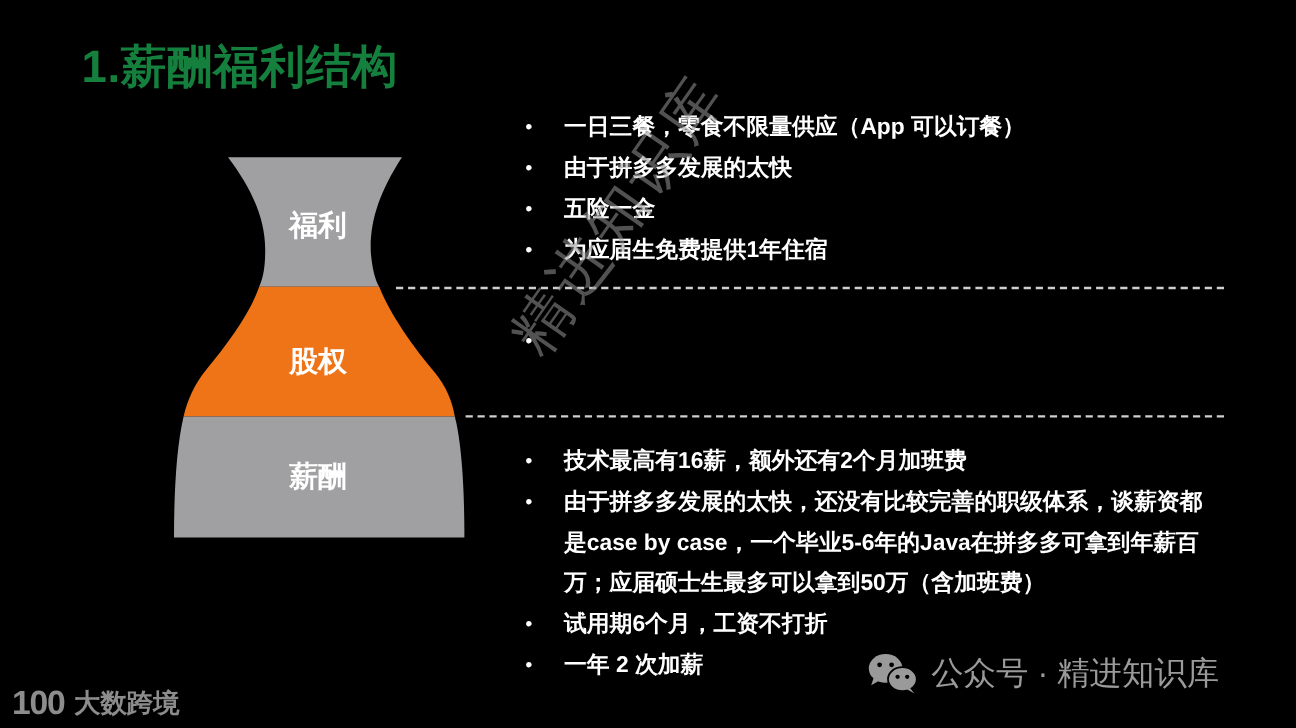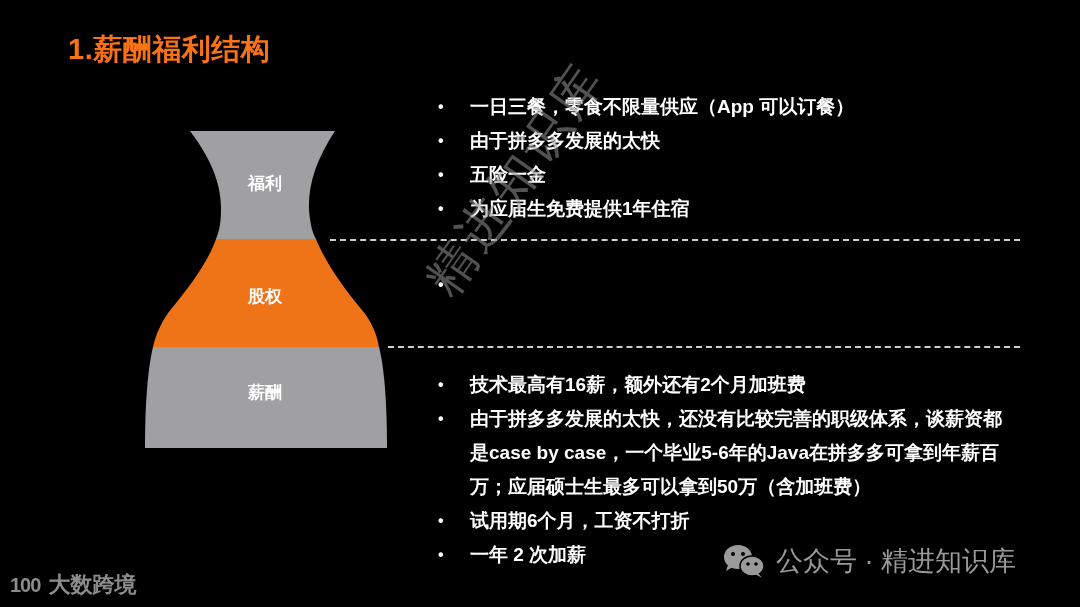--- a/index.html
+++ b/index.html
@@ -1,30 +1,30 @@
 <!DOCTYPE html>
 <html><head>
 <meta charset="utf-8">
 <style>
   html, body { margin:0; padding:0; }
   body { width:1080px; height:607px; background:#000; position:relative; overflow:hidden;
          font-family:"Liberation Sans","DejaVu Sans",sans-serif; color:#fff; }
-  .title { position:absolute; left:68px; top:30px; font-size:29px; font-weight:bold; color:#f97316; letter-spacing:0.5px; }
+  .title { position:absolute; left:68px; top:30px; font-size:38px; font-weight:bold; color:#15803d; letter-spacing:0.5px; }
   .vase { position:absolute; left:0; top:0; }
-  .vase-label { position:absolute; font-size:17px; font-weight:bold; color:#fff; width:120px; text-align:center; }
+  .vase-label { position:absolute; font-size:24px; font-weight:bold; color:#fff; width:120px; text-align:center; }
   .dash { position:absolute; height:0; border-top:2px dashed #cfcfcf; }
   .list { position:absolute; margin:0; padding:0; list-style:none; font-size:19px; font-weight:bold; color:#fff; }
   .list li { position:relative; padding-left:38px; line-height:34px; }
   .list li .bullet { position:absolute; left:6px; top:0; font-size:16px; }
   .watermark { position:absolute; left:410px; top:270px; font-size:50px; color:rgba(150,150,150,0.55);
                transform:rotate(-55deg); transform-origin:left top; white-space:nowrap; letter-spacing:4px; font-weight:normal; }
   .wechat { position:absolute; left:722px; top:543px; display:flex; align-items:flex-end; font-size:27px; color:#9a9a9a; }
   .wechat svg { margin-right:10px; }
   .logo { position:absolute; left:10px; top:570px; display:flex; align-items:center; color:#8c8c8c; font-size:22px; font-weight:bold; }
-  .logo .mark { font-size:20px; margin-right:8px; letter-spacing:-1px; }
+  .logo .mark { font-size:28px; margin-right:8px; letter-spacing:-1px; }
 </style>
 </head>
 <body>
 
 <div class="title">1.薪酬福利结构</div>
 
 <svg class="vase" width="400" height="460" viewBox="0 0 400 460">
 
   <path d="M190,131 L335,131 C316,160 308,185 309,210 C310,222 312,232 316,239 L216,239 C220,230 221,220 221,208 C221,180 208,155 190,131 Z" fill="#a09fa1"></path>
 

